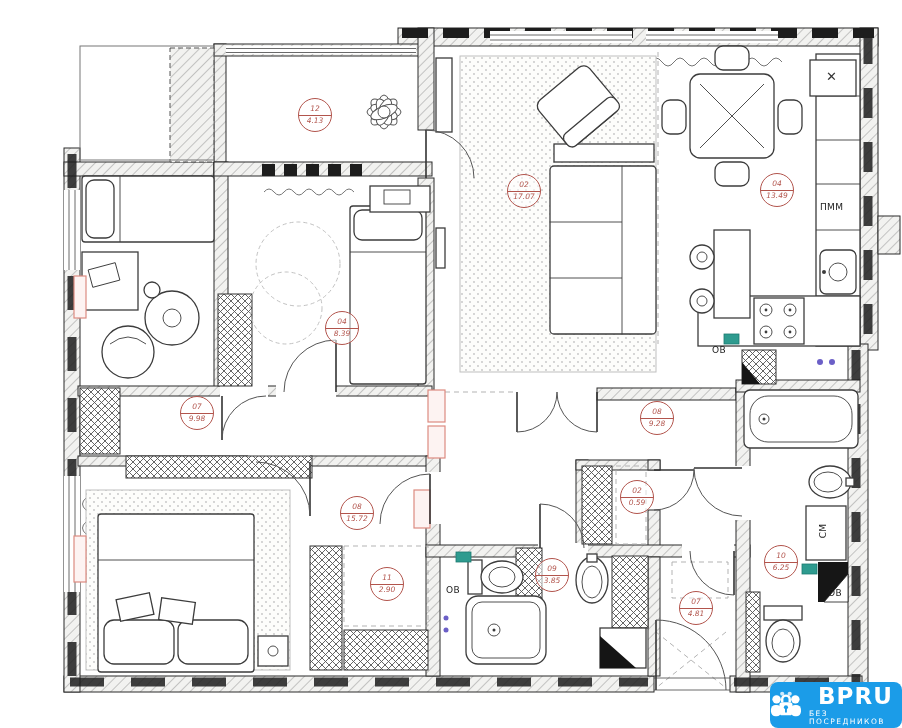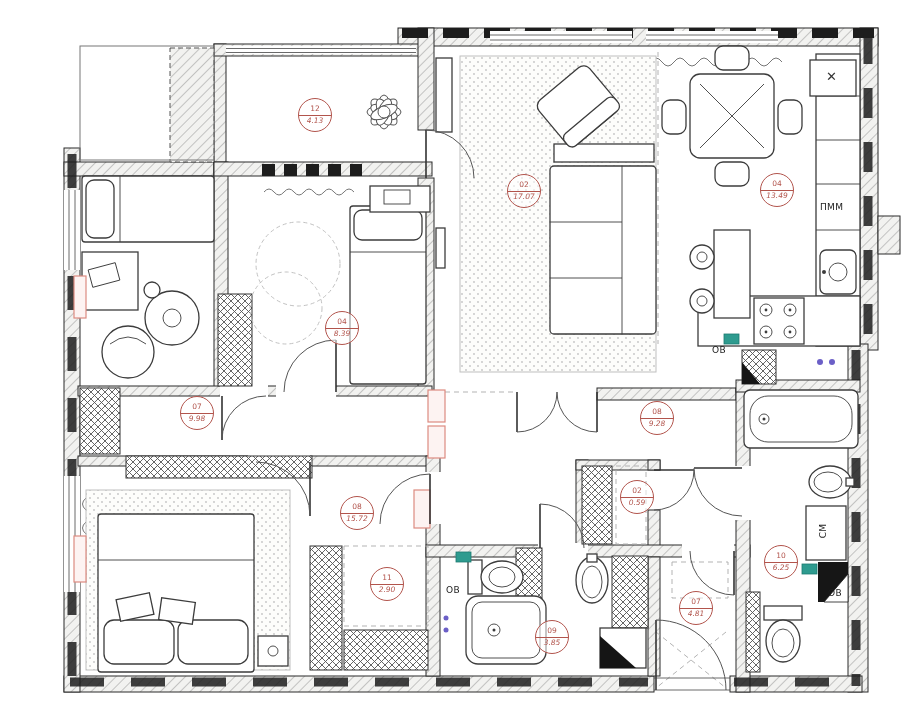--- a/index.html
+++ b/index.html
@@ -2,21 +2,21 @@
 <html><head>
 <meta charset="utf-8">
 <style>
   html,body{margin:0;padding:0;background:#fff;}
   .stage{position:relative;width:902px;height:728px;background:#fff;overflow:hidden;
          font-family:"DejaVu Sans","Liberation Sans",sans-serif;}
   .stage svg.plan{position:absolute;left:0;top:0;}
   .marker{position:absolute;width:34px;height:34px;border:1.2px solid #b2544c;border-radius:50%;
           background:rgba(255,255,255,.55);display:flex;flex-direction:column;align-items:center;
           justify-content:center;color:#b2544c;font-size:7.5px;line-height:1.35;z-index:3;box-sizing:border-box;}
-  .marker .num{display:block;width:100%;text-align:center;border-bottom:1px solid #b2544c;}
+  .marker .num{display:block;width:100%;text-align:center;border-bottom:1px solid #b2544c;font-style:italic;}
   .marker .area{display:block;width:100%;text-align:center;font-style:italic;}
   .lbl{position:absolute;font-size:9px;color:#1c1c1c;z-index:3;letter-spacing:.3px;white-space:nowrap;}
   .lbl.rot{transform:rotate(-90deg);transform-origin:center center;}
   .xmark{position:absolute;font-size:13px;color:#333;z-index:3;}
   .logo{position:absolute;right:0;bottom:0;width:132px;height:46px;background:#1B9CE8;border-radius:8px;
         display:flex;align-items:center;justify-content:center;gap:7px;z-index:4;}
   .logo-text{display:flex;flex-direction:column;align-items:center;line-height:1;}
   .logo-brand{color:#fff;font-weight:bold;font-size:23px;letter-spacing:1px;}
   .logo-tag{color:#fff;font-size:7.5px;letter-spacing:1.5px;margin-top:2px;}
   
@@ -390,21 +390,21 @@
   <span class="area">8.39</span>
 </div>
 <div class="marker" style="left:180px;top:396px">
   <span class="num">07</span>
   <span class="area">9.98</span>
 </div>
 <div class="marker" style="left:340px;top:496px">
   <span class="num">08</span>
   <span class="area">15.72</span>
 </div>
-<div class="marker" style="left:535px;top:620px">
+<div class="marker" style="left:535px;top:558px">
   <span class="num">09</span>
   <span class="area">3.85</span>
 </div>
 <div class="marker" style="left:764px;top:545px">
   <span class="num">10</span>
   <span class="area">6.25</span>
 </div>
 <div class="marker" style="left:370px;top:567px">
   <span class="num">11</span>
   <span class="area">2.90</span>
@@ -414,14 +414,32 @@
   <span class="area">4.13</span>
 </div>
 
 <div class="lbl" style="left:820px;top:202px">ПММ</div>
 <div class="lbl rot" style="left:816px;top:526px">СМ</div>
 <div class="lbl" style="left:712px;top:345px">ОВ</div>
 <div class="lbl" style="left:446px;top:585px">ОВ</div>
 <div class="lbl" style="left:828px;top:588px">ОВ</div>
 <div class="xmark" style="left:826px;top:69px">✕</div>
 
+<div class="logo">
+  <svg width="34" height="32" viewBox="0 0 34 32">
+    <circle cx="7" cy="10" r="4.5" fill="#fff"></circle>
+    <rect x="1" y="16" width="11" height="12" rx="5" fill="#fff"></rect>
+    <circle cx="27" cy="10" r="4.5" fill="#fff"></circle>
+    <rect x="22" y="16" width="11" height="12" rx="5" fill="#fff"></rect>
+    <circle cx="13" cy="4" r="2.2" fill="#cfeafb"></circle>
+    <circle cx="21" cy="4" r="2.2" fill="#cfeafb"></circle>
+    <path d="M13,13 v-3 a4,4 0 0 1 8,0 v3" stroke="#fff" stroke-width="2.6" fill="none"></path>
+    <rect x="10" y="13" width="14" height="14" rx="3" fill="#fff"></rect>
+    <circle cx="17" cy="18.5" r="2.2" fill="#1B9CE8"></circle>
+    <rect x="16" y="19.5" width="2" height="4.5" fill="#1B9CE8"></rect>
+  </svg>
+  <div class="logo-text">
+    <span class="logo-brand">BPRU</span>
+    <span class="logo-tag">БЕЗ ПОСРЕДНИКОВ</span>
+  </div>
+</div>
 
 </div>
 
 </body></html>

